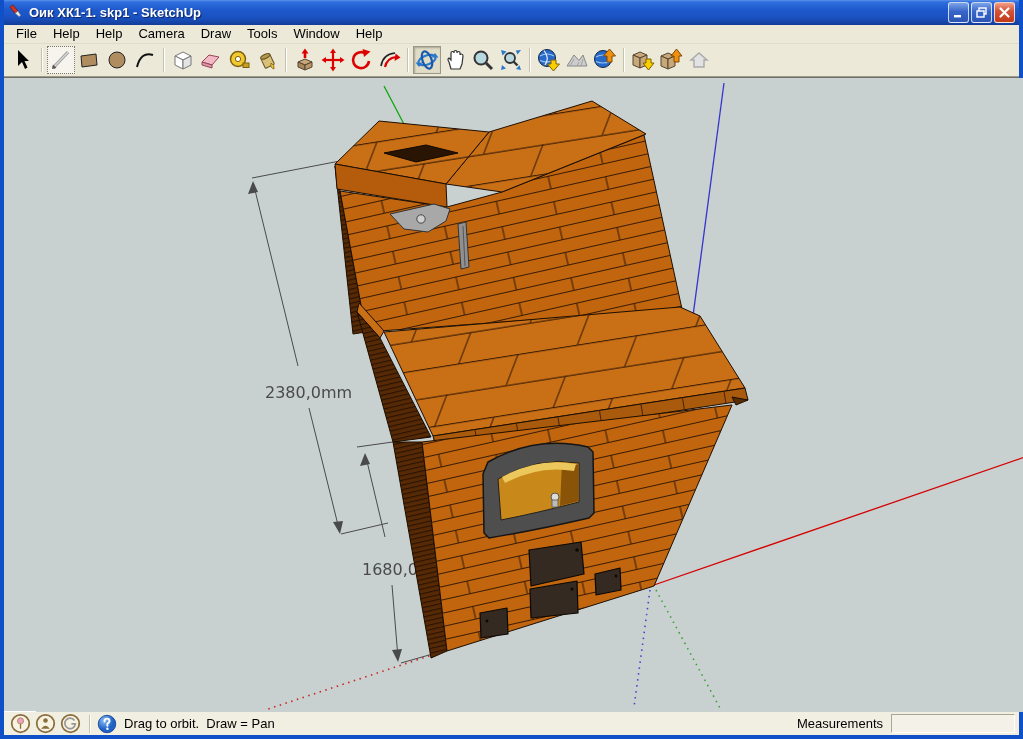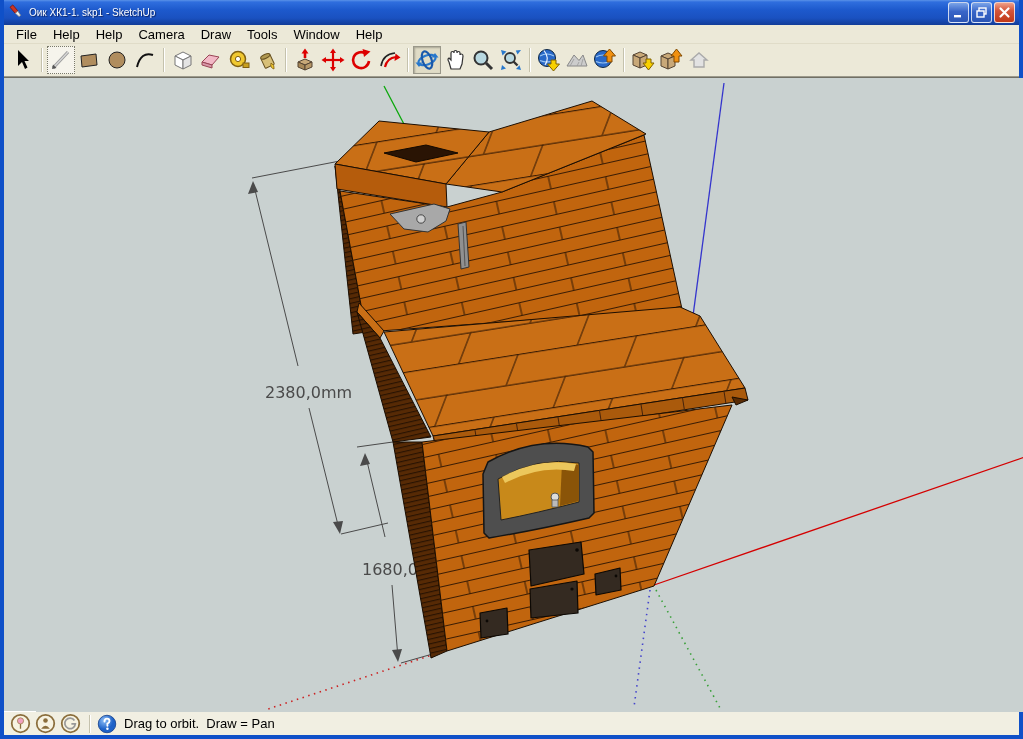--- a/index.html
+++ b/index.html
@@ -4,28 +4,28 @@
 <style>
   * { margin:0; padding:0; box-sizing:border-box; }
   html,body { width:1023px; height:739px; overflow:hidden; }
   body { font-family:"Liberation Sans", sans-serif; background:#ece9d8; }
   .window { width:1023px; height:739px; border-left:4px solid #0f50c8; border-right:4px solid #0f50c8;
             border-bottom:4px solid #0f50c8; display:flex; flex-direction:column; background:#ece9d8; }
   
   .titlebar { height:25px; flex:0 0 25px; display:flex; align-items:center; padding:0 4px;
     background:linear-gradient(180deg,#5a92e8 0%,#2f6ede 8%,#1d59cc 40%,#1a51c0 72%,#123c98 100%); }
   .titlebar .app-icon { width:17px; height:17px; margin-right:4px; flex:0 0 auto; }
-  .titlebar .title { color:#fff; font-weight:normal; font-size:10px; text-shadow:1px 1px 1px rgba(0,0,30,.6);
+  .titlebar .title { color:#fff; font-weight:bold; font-size:13px; text-shadow:1px 1px 1px rgba(0,0,30,.6);
     flex:1 1 auto; white-space:nowrap; overflow:hidden; }
   .winbtn { width:21px; height:21px; margin-left:2px; border:1px solid rgba(255,255,255,.75); border-radius:3px;
     display:flex; align-items:center; justify-content:center; padding:0; cursor:default; }
   .winbtn.min,.winbtn.restore { background:linear-gradient(180deg,#7ba4e8,#3865c8 45%,#2a55b4); }
   .winbtn.close { background:linear-gradient(180deg,#f0a088,#d4553a 40%,#c03818); }
   
-  .menubar { height:19px; flex:0 0 19px; background:#ece9d8; display:flex; align-items:center;
+  .menubar { height:19px; flex:0 0 19px; background:#ece9d8; display:flex; align-items:flex-start;
     padding-left:4px; font-size:13px; color:#000; border-bottom:1px solid #e0dcc8; }
   .menu-item { padding:1px 8px; cursor:default; }
   
   .toolbar { height:33px; flex:0 0 33px; background:#ece9d8; display:flex; align-items:center;
     padding-left:5px; border-bottom:1px solid #9c9a8c; }
   .tb-btn { width:28px; height:28px; background:transparent; border:1px solid transparent;
     display:flex; align-items:center; justify-content:center; padding:0; }
   .tb-btn.focused { border:1px dotted #7a7a6a; background:#f6f4ec; }
   .tb-btn.active  { border:1px solid #9a988a; background:#e0dcc6; box-shadow:inset 1px 1px 2px rgba(0,0,0,.25); }
   .tb-ic { width:24px; height:24px; display:block; }
@@ -465,14 +465,18 @@
               <stop offset="0%" stop-color="#8fc0f8"></stop>
               <stop offset="100%" stop-color="#1e62c8"></stop>
             </radialGradient>
           </defs>
         <circle cx="12" cy="12" r="10.5" fill="url(#hg)" stroke="#14408c"></circle>
         <path d="M9,9 Q9,5.5 12,5.5 Q15,5.5 15,8.5 Q15,10.5 12.5,11.6 L12.5,14" stroke="#fff" stroke-width="2.3" fill="none" stroke-linecap="round"></path>
         <circle cx="12.5" cy="17.6" r="1.5" fill="#fff"></circle>
       </svg>
     </span>
     <span class="sb-text">Drag to orbit.  Draw = Pan</span>
+    <span class="sb-right">
+      <span class="sb-mlabel">Measurements</span>
+      <input class="sb-mbox" readonly="" value="" style="">
+    </span>
   </div>
 </div>
 
 </body></html>

